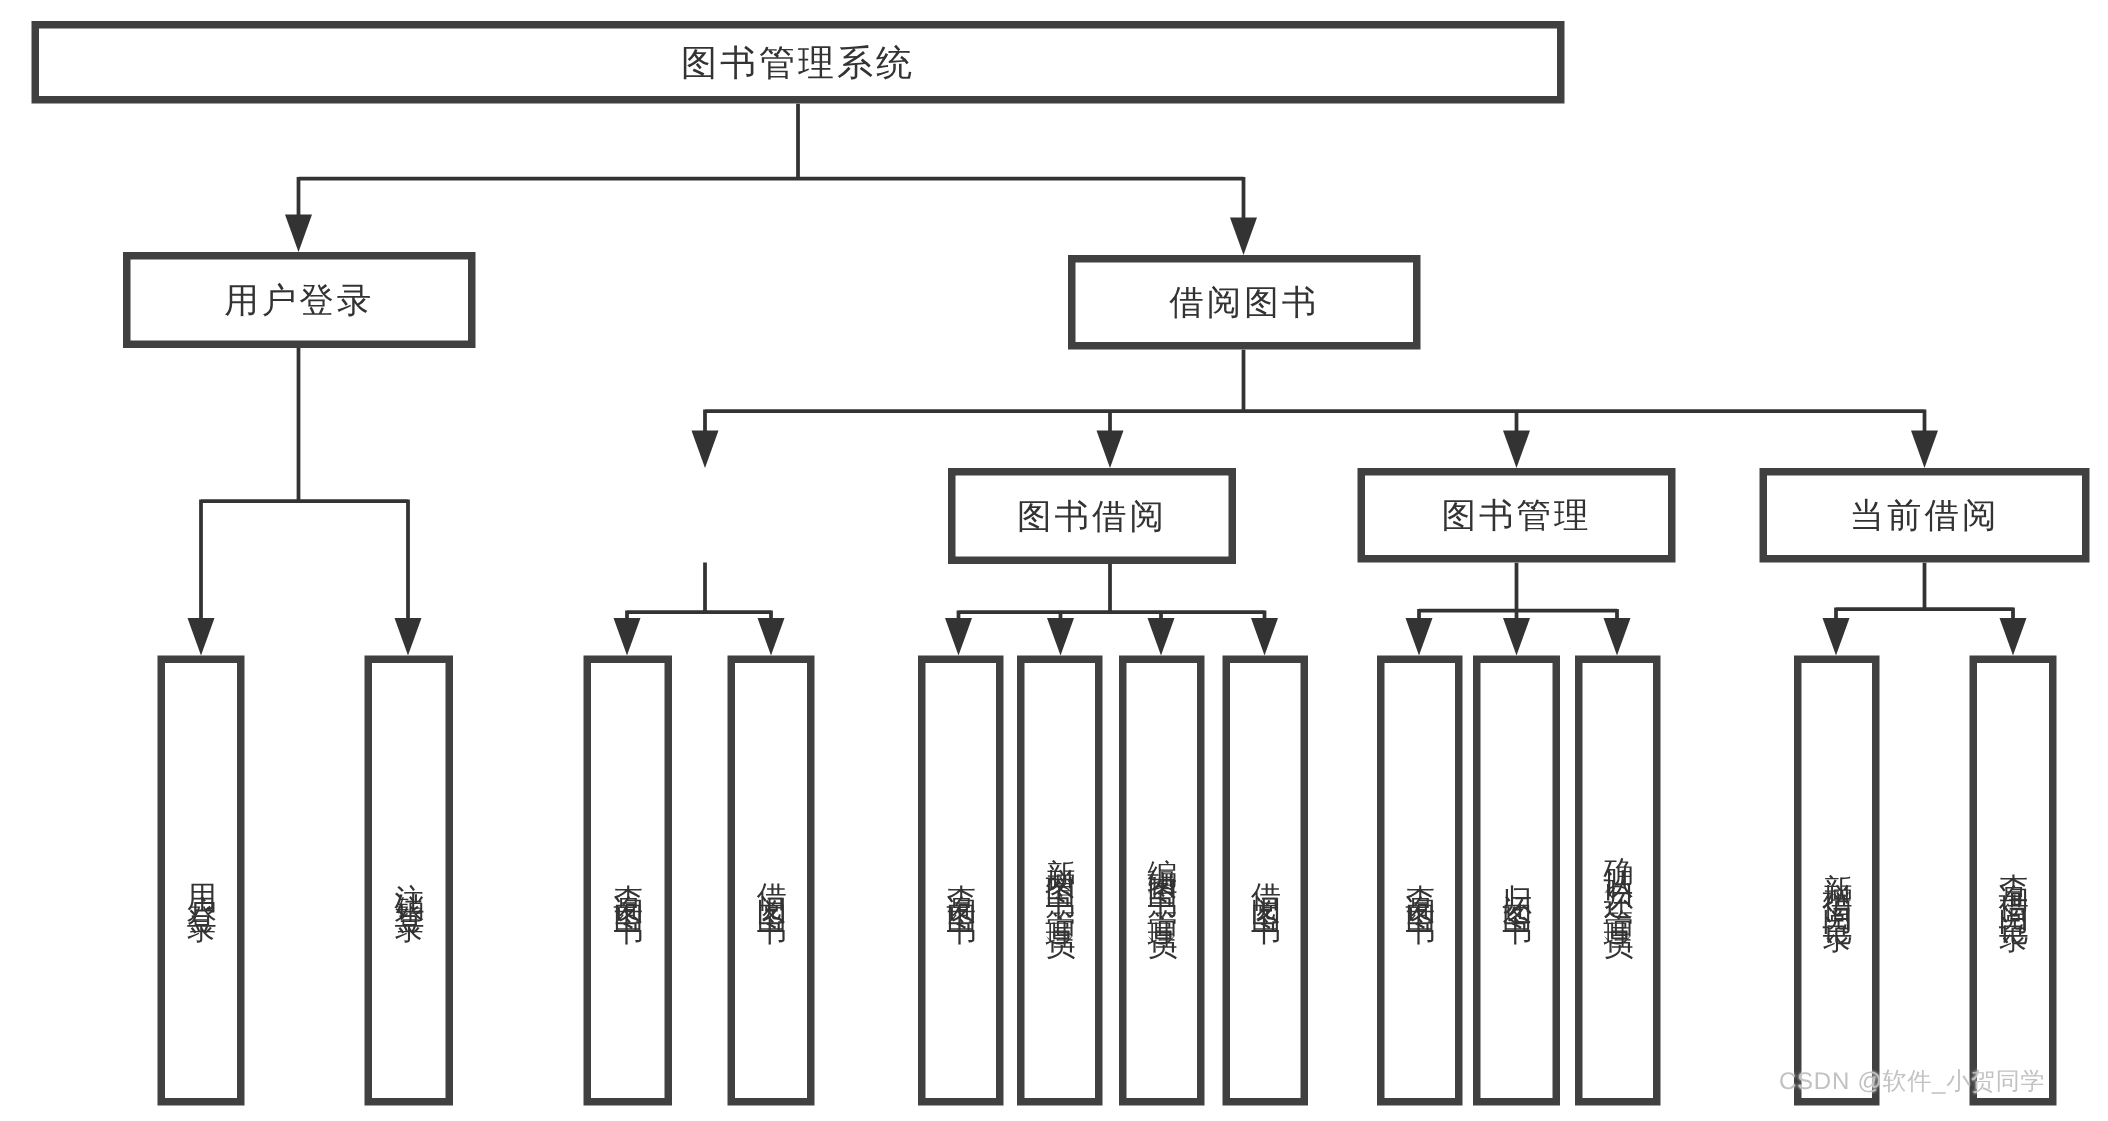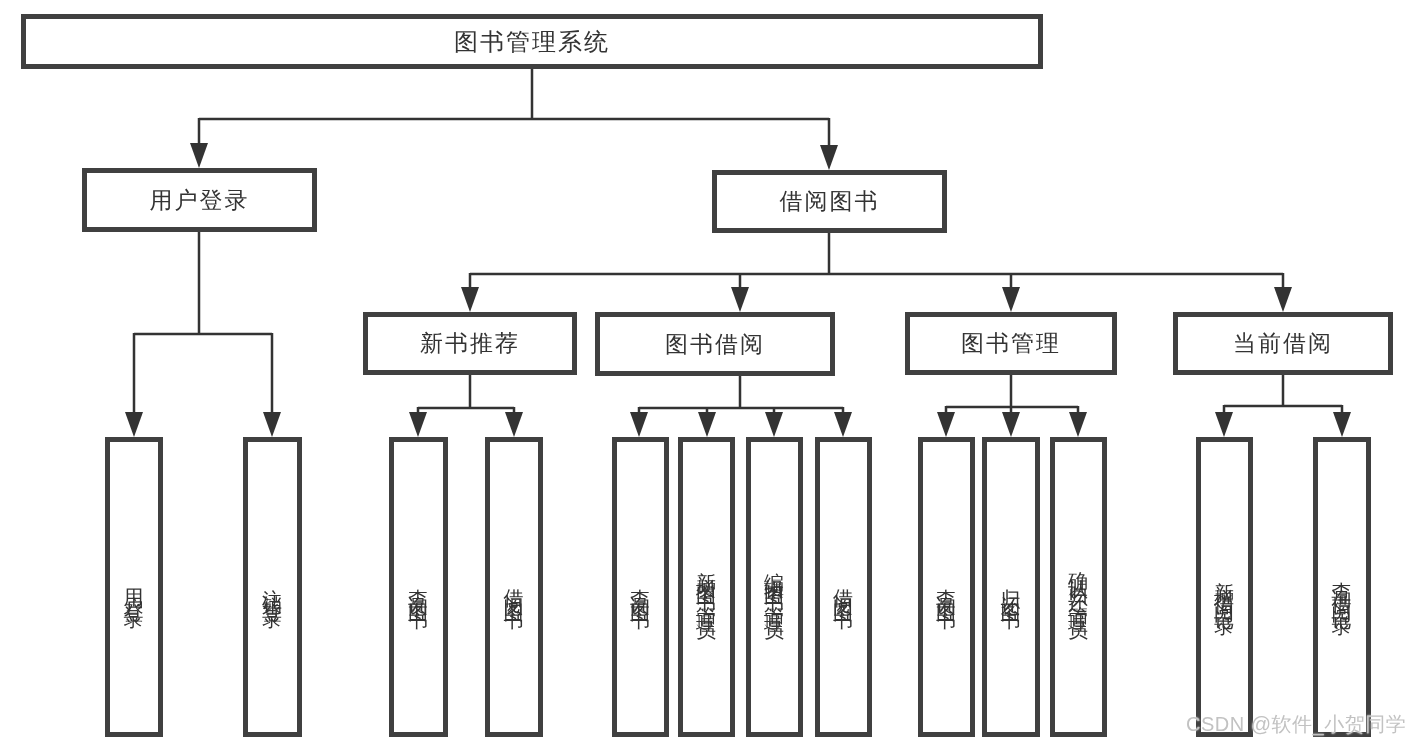--- a/index.html
+++ b/index.html
@@ -52,21 +52,21 @@
     line-height: 1;
     letter-spacing: 7px;
     white-space: nowrap;
   }
   .watermark {
     position: absolute;
     left: 1186px;
     top: 711px;
     z-index: 2;
     color: #c2c2c2;
-    font-size: 20px;
+    font-size: 16px;
     letter-spacing: 0.5px;
     white-space: nowrap;
     text-shadow: 0 0 2px #ffffff;
   }
 </style>
 </head>
 <body>
 
 <div id="stage">
 
@@ -117,24 +117,21 @@
     <span class="hlabel">图书管理系统</span>
   </div>
 
   <div class="box" style="left:82px; top:168px; width:235px; height:64px">
     <span class="hlabel">用户登录</span>
   </div>
   <div class="box" style="left:712px; top:170px; width:235px; height:63px">
     <span class="hlabel">借阅图书</span>
   </div>
 
-  <div class="box" style="left:363px; top:312px; width:214px; height:63px">
-    <span class="hlabel">新书推荐</span>
-  </div>
-  <div class="box" style="left:595px; top:312px; width:240px; height:64px">
+  <div class="box" style="left:632px; top:312px; width:192px; height:64px">
     <span class="hlabel">图书借阅</span>
   </div>
   <div class="box" style="left:905px; top:312px; width:212px; height:63px">
     <span class="hlabel">图书管理</span>
   </div>
   <div class="box" style="left:1173px; top:312px; width:220px; height:63px">
     <span class="hlabel">当前借阅</span>
   </div>
 
   <div class="box leaf" style="left:105px; width:58px">

